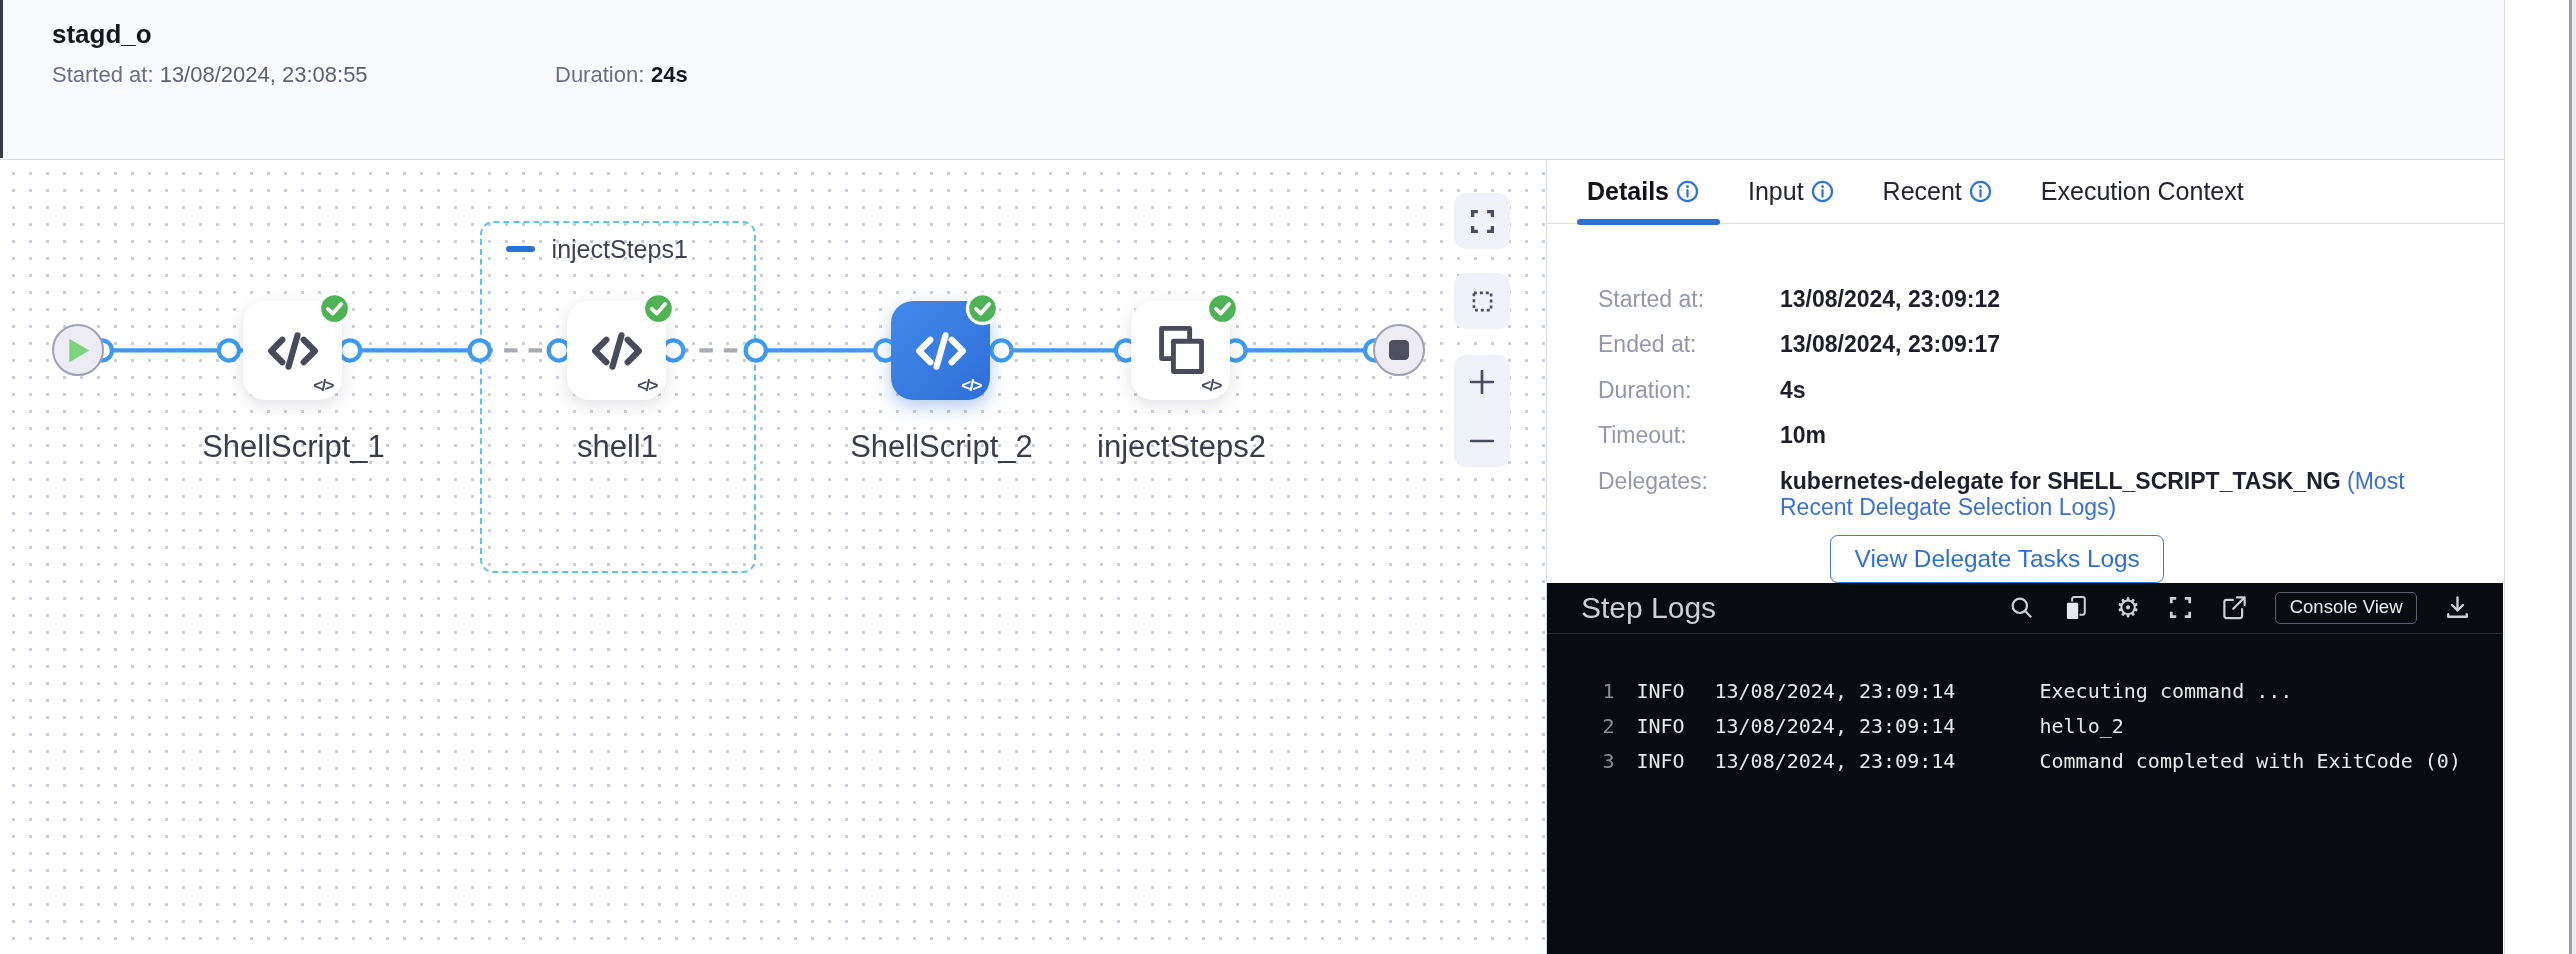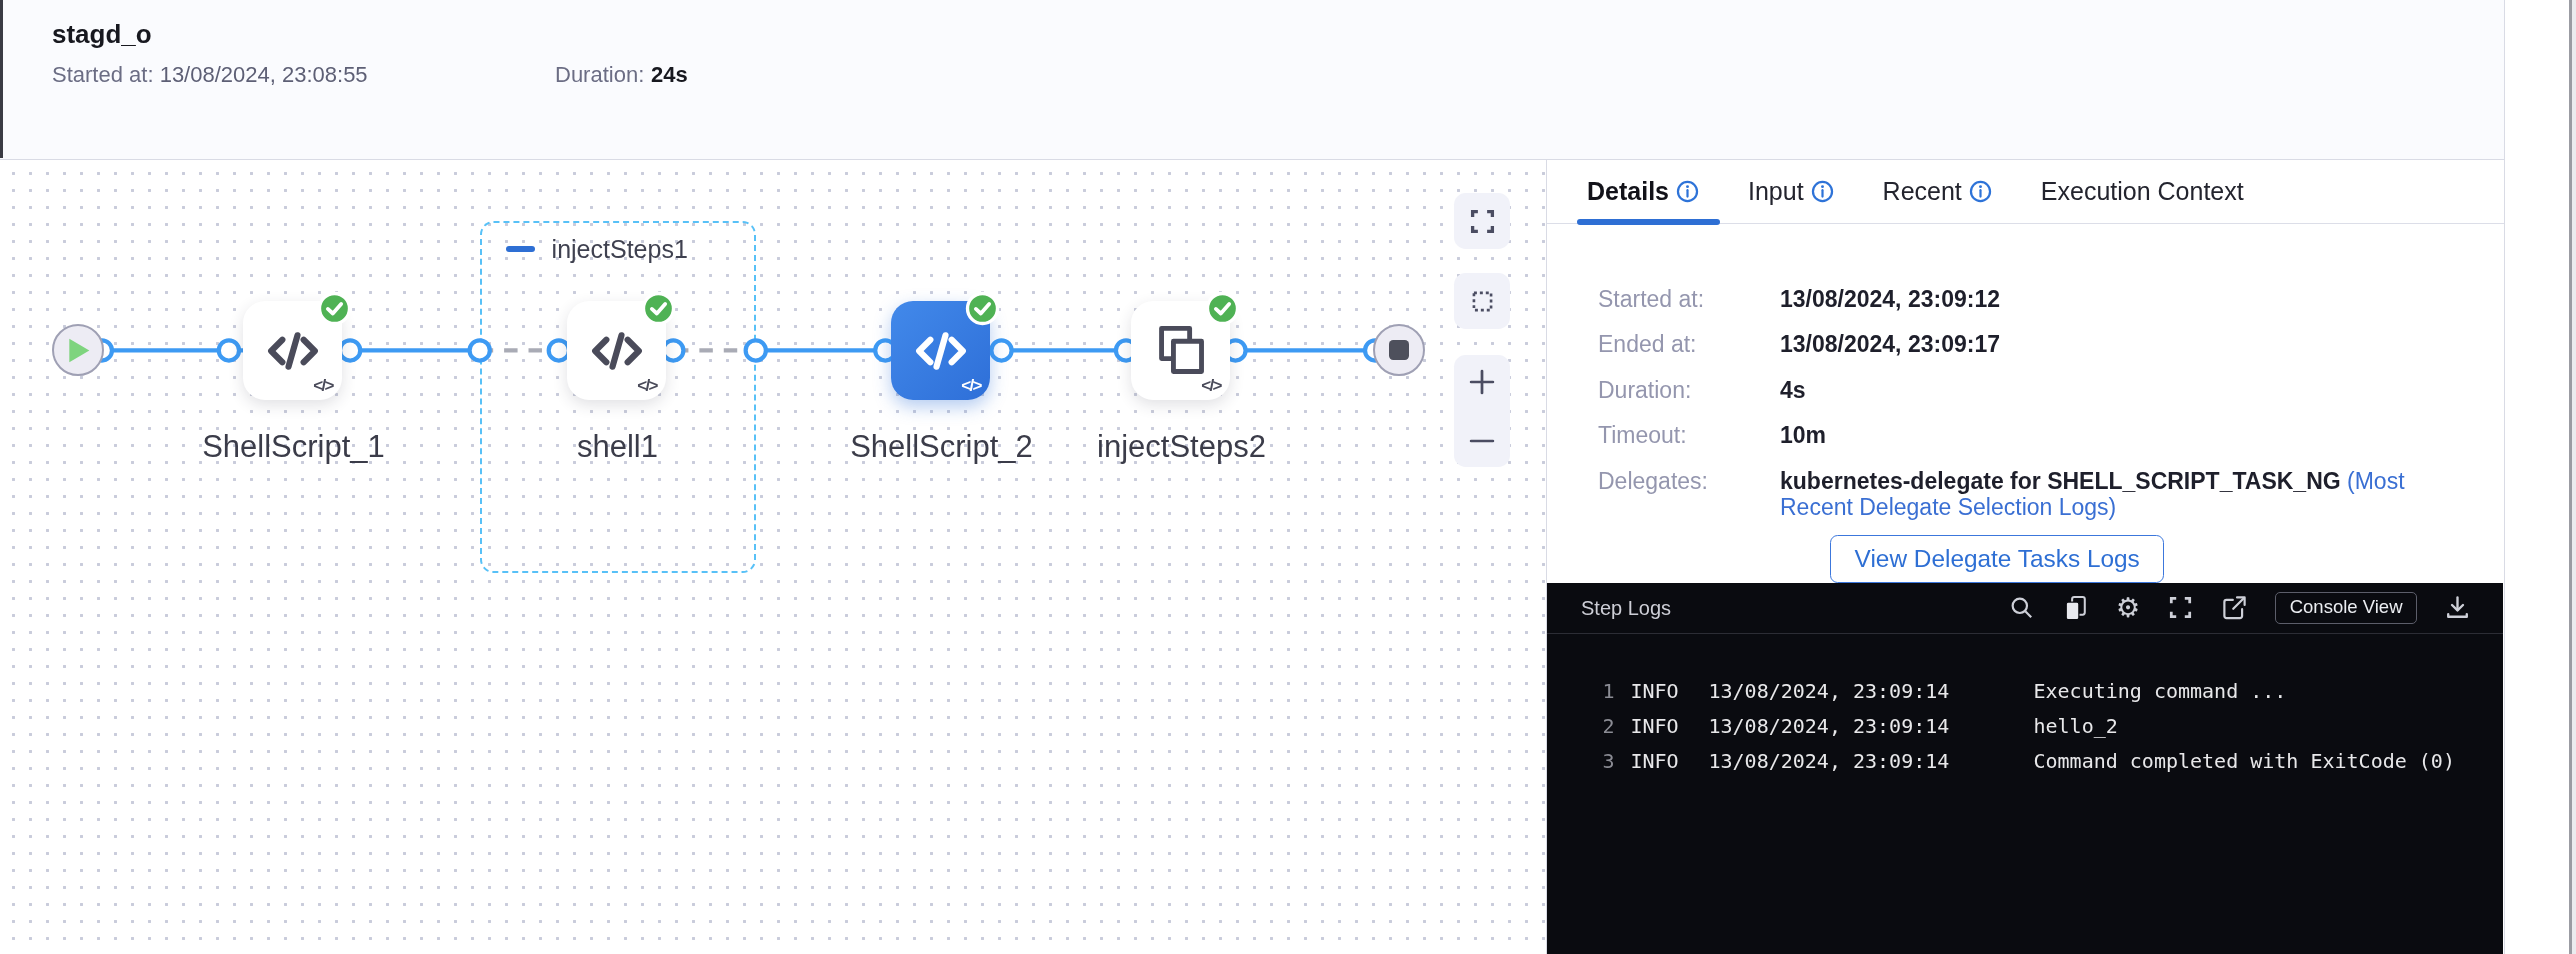--- a/index.html
+++ b/index.html
@@ -68,33 +68,33 @@
   .dlink { color:#3a6fd3; font-weight:500; cursor:pointer; }
   .delegate-btn { display:inline-block; margin:15px 0 0 232px; padding:9.3px 23.6px;
     font-size:24.4px; font-weight:500; color:#2e6fd4; background:#ffffff;
     border:1.7px solid #3c77dc; border-radius:7.6px; cursor:pointer;
     font-family:"Liberation Sans", sans-serif; }
 
   
   .log-panel { position:absolute; left:0; top:423px; width:956px; height:372px; background:#0a0b10; }
   .log-header { display:flex; align-items:center; height:51px; padding:0 32px 0 34px;
     border-bottom:1.7px solid #2c2d35; }
-  .log-title { font-size:20px; color:#cdced6; }
+  .log-title { font-size:30px; color:#cdced6; }
   .log-spacer { flex:1; }
   .log-icons { display:flex; align-items:center; gap:27px; }
   .licon { display:flex; align-items:center; justify-content:center; cursor:pointer; color:#ced0d8; }
   .gear-glyph { font-size:27px; line-height:27px; color:#ced0d8; font-family:"DejaVu Sans", sans-serif; }
   .console-btn { border:1.7px solid #5c5e6a; border-radius:5px; padding:3.4px 13.5px 5px;
     font-size:18.5px; color:#eceef2; background:transparent; cursor:pointer;
     font-family:"Liberation Sans", sans-serif; white-space:nowrap; }
   .log-lines { padding:45px 0 0 49px; font-family:"DejaVu Sans Mono", monospace;
     font-size:20px; color:#e8e8ea; }
   .log-line { display:flex; height:35px; line-height:25px; }
   .ln { width:18.5px; text-align:right; color:#8b8c94; flex:none; }
-  .lv { margin-left:16px; width:56px; flex:none; }
+  .lv { margin-left:22px; width:56px; flex:none; }
   .lt { margin-left:22px; width:281px; flex:none; }
   .lm { margin-left:44px; white-space:pre; }
 
   
   .right-gutter { position:absolute; left:2504px; top:0; width:72px; height:955px;
     background:#ffffff; border-left:1.7px solid #d9dbe5; }
   .scrollbar-track { position:absolute; right:0; top:0; width:6.7px; height:955px; background:#ececef; }
   .scrollbar-thumb { position:absolute; left:0; top:0; width:2.5px; height:955px; background:#9b9ca3; }
 
   svg { display:block; }

